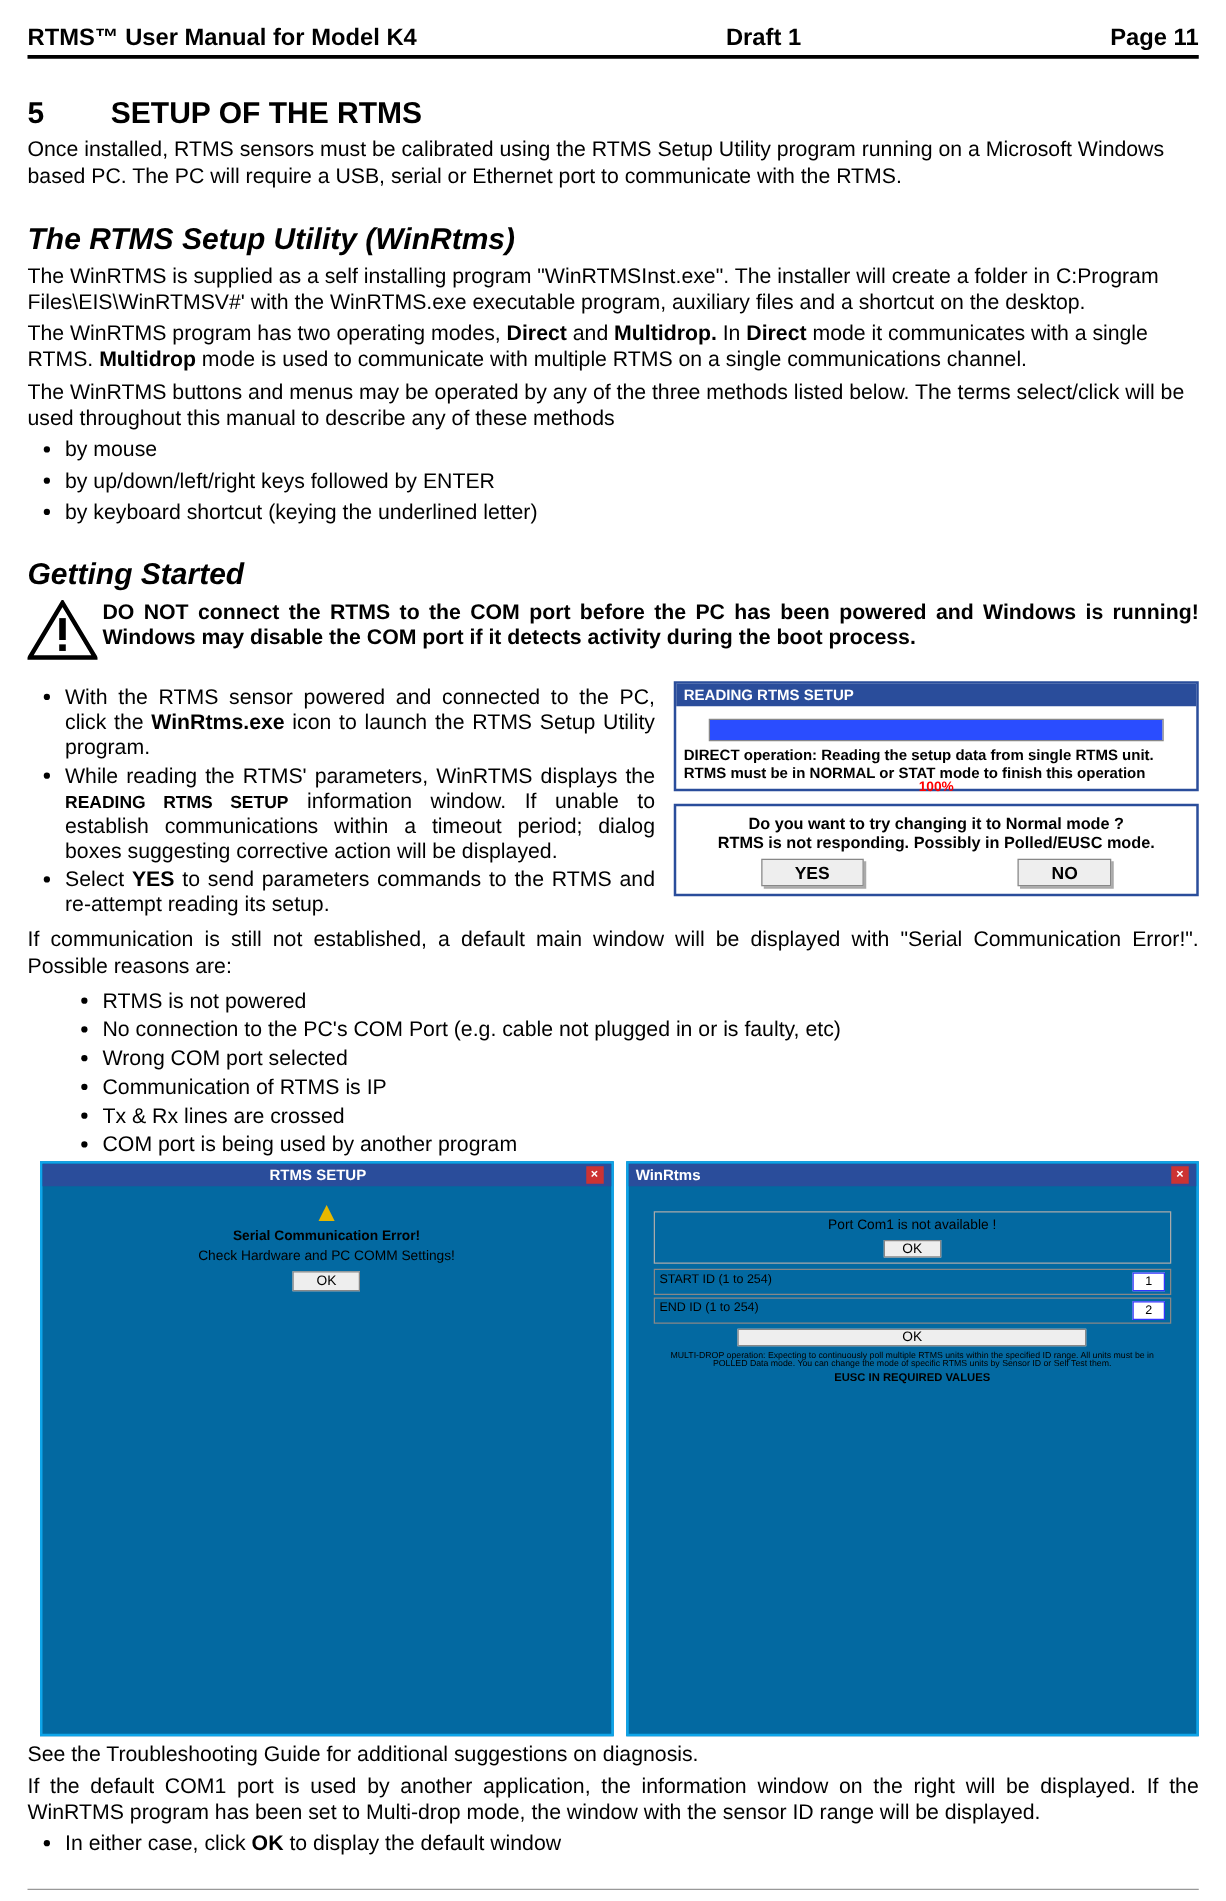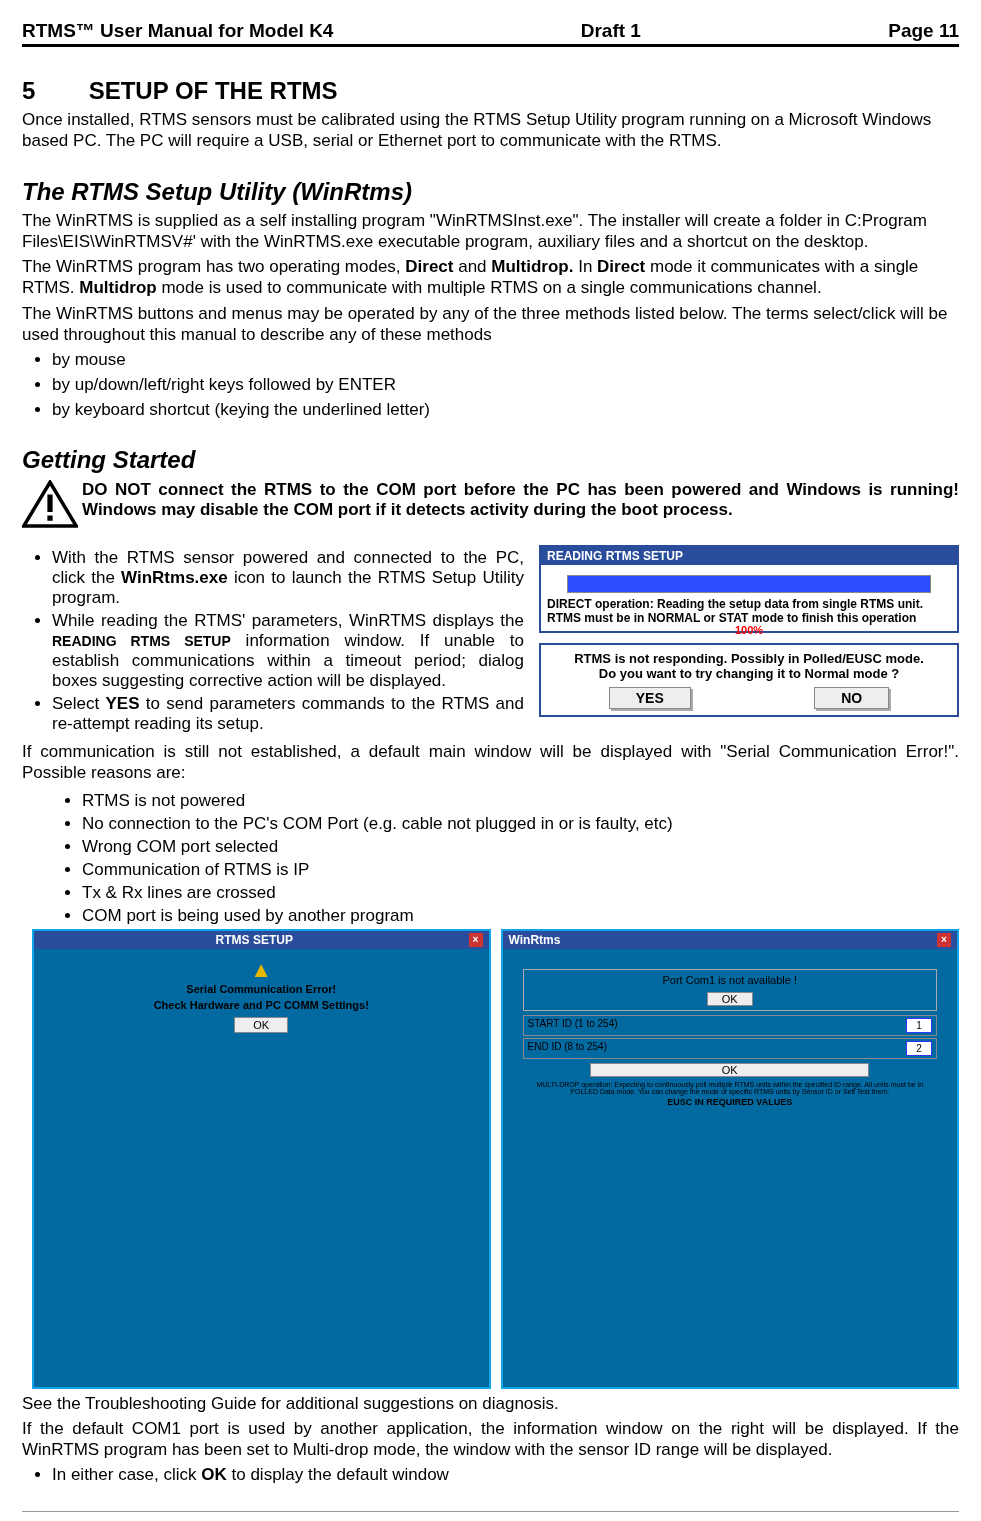--- a/index.html
+++ b/index.html
@@ -196,22 +196,22 @@
       <div class="dlg-title">READING RTMS SETUP</div>
       <div class="dlg-body">
         <div class="progress-bar">
           <span class="pct">100%</span>
         </div>
         <div style="font-weight:bold; font-size:12px;">DIRECT operation: Reading the setup data from single RTMS unit.</div>
         <div style="font-weight:bold; font-size:12px;">RTMS must be in NORMAL or STAT mode to finish this operation</div>
       </div>
     </div>
     <div class="dlg2">
+      <div style="font-weight:bold;">Do you want to try changing it to Normal mode ?</div>
       <div style="font-weight:bold;">RTMS is not responding. Possibly in Polled/EUSC mode.</div>
-      <div style="font-weight:bold;">Do you want to try changing it to Normal mode ?</div>
       <div class="dlg2-btns">
         <span class="winbtn">YES</span>
         <span class="winbtn">NO</span>
       </div>
     </div>
   </div>
 </div>
 
 <p class="justify">If communication is still not established, a default main window will be displayed with "Serial Communication Error!".   Possible reasons are:</p>
 
@@ -228,40 +228,40 @@
   </div>
   <div class="figs-right2">
     <div class="smdlg">
       <div class="dlg-title">
         <span style="flex:1; text-align:center;">RTMS SETUP</span>
         <span class="closex">×</span>
       </div>
       <div class="smbody">
         <div class="tri-icon">▲</div>
         <div style="font-weight:bold;">Serial Communication Error!</div>
-        <div style="font-weight:bold; margin-top:4px;">Check Hardware and PC COMM Settings!</div>
+        <div style="font-weight:normal; margin-top:4px;">Check Hardware and PC COMM Settings!</div>
         <div class="okbtn">OK</div>
       </div>
     </div>
     <div class="smdlg">
       <div class="dlg-title">
         <span>WinRtms</span>
         <span class="closex">×</span>
       </div>
       <div class="smbody" style="padding:20px;">
         <div style="border:1px solid #aaa; padding:4px; margin-bottom:4px;">
           <div>Port Com1 is not available !</div>
           <div class="okbtn" style="padding:0 14px;">OK</div>
         </div>
         <div class="id-row">
           <span>START ID (1 to 254)</span>
           <input value="1" style="">
         </div>
         <div class="id-row">
-          <span>END ID (8 to 254)</span>
+          <span>END ID (1 to 254)</span>
           <input value="2" style="">
         </div>
         <div class="okbtn" style="padding:0 14px; width:60%; margin:2px auto;">OK</div>
         <div class="small-note">MULTI-DROP operation: Expecting to continuously poll multiple RTMS units within the specified ID range. All units must be in POLLED Data mode. You can change the mode of specific RTMS units by Sensor ID or Self Test them.</div>
         <div style="font-size:9px; font-weight:bold; margin-top:2px;">EUSC IN REQUIRED VALUES</div>
       </div>
     </div>
   </div>
 </div>
 

